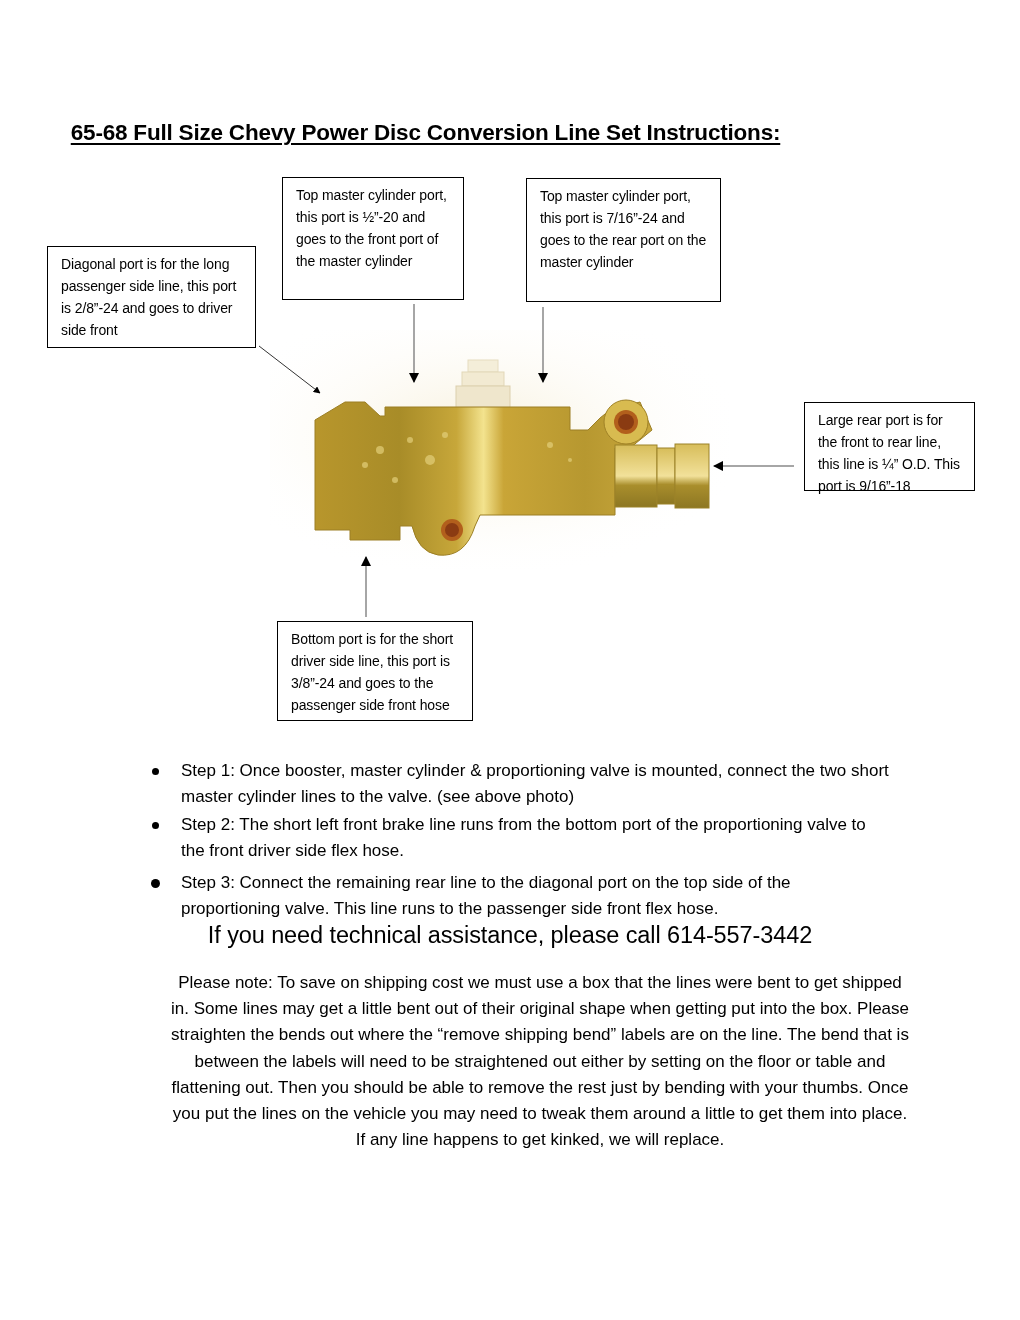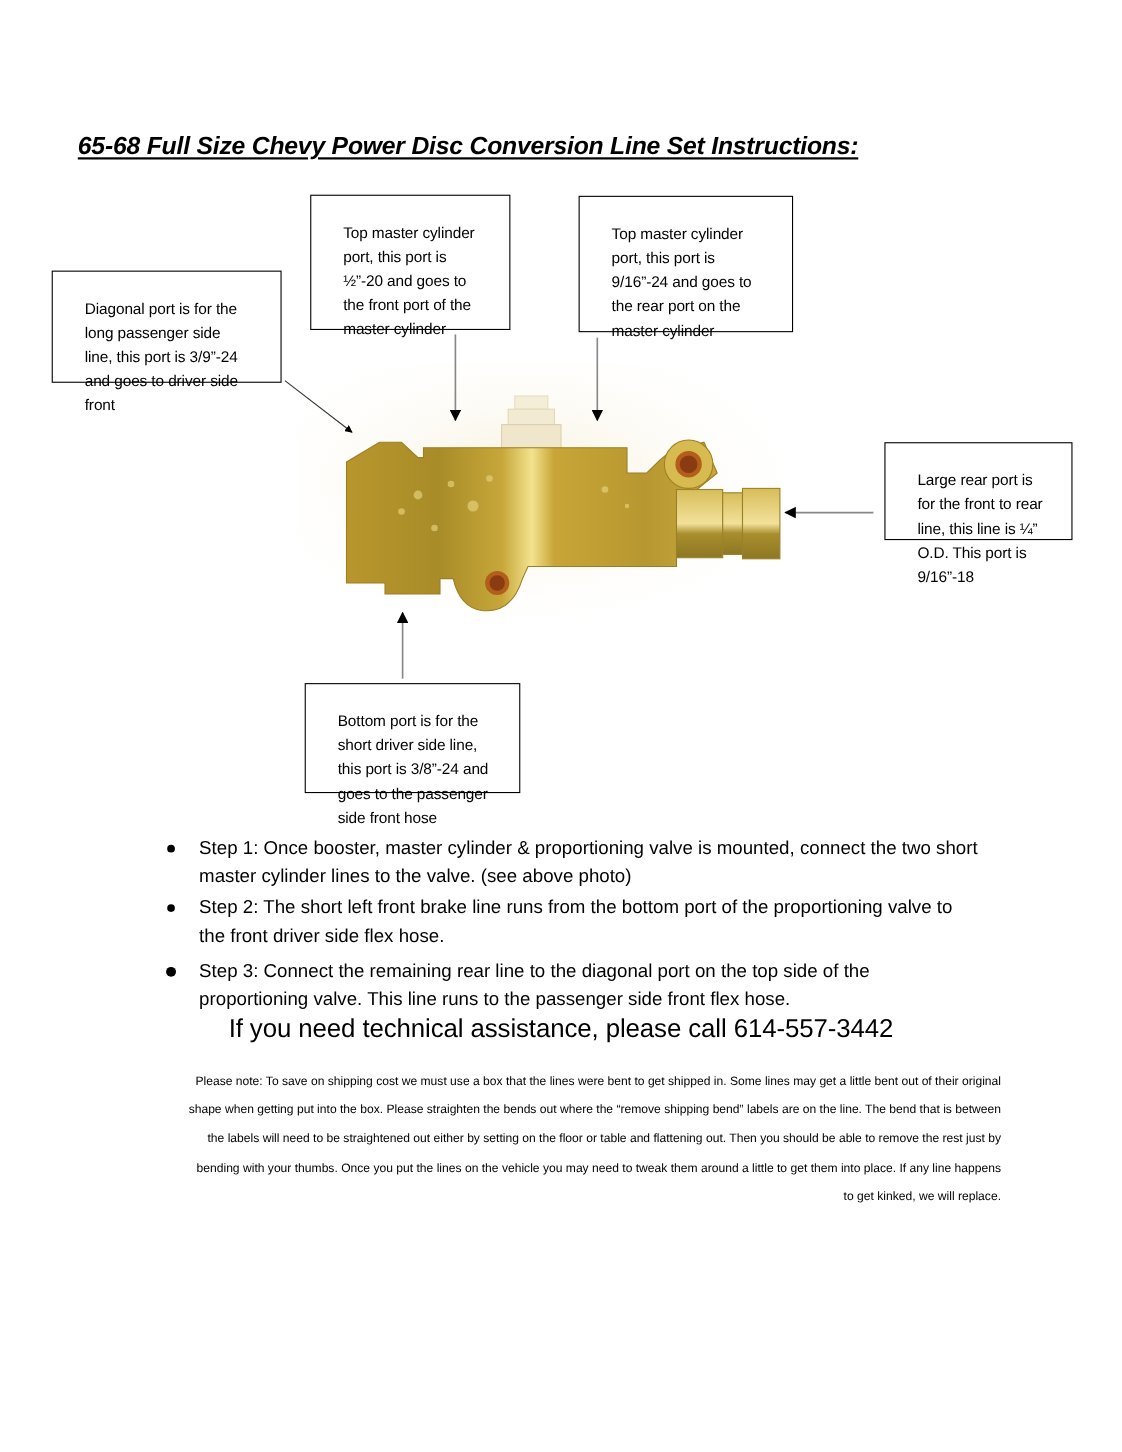--- a/index.html
+++ b/index.html
@@ -3,28 +3,28 @@
   <meta charset="utf-8">
   <style>
     html, body { margin: 0; padding: 0; background: #ffffff; }
     body {
       width: 1020px; height: 1320px; position: relative; overflow: hidden;
       font-family: "Liberation Sans", "DejaVu Sans", sans-serif; color: #000;
     }
     .title {
       position: absolute; left: 0; top: 120px; width: 851px; text-align: center;
       font-family: "Liberation Sans", sans-serif; font-weight: bold; font-size: 22.5px;
-      text-decoration: underline; text-underline-offset: 3px; letter-spacing: -0.2px; font-style: italic;
+      text-decoration: underline; text-underline-offset: 3px; letter-spacing: -0.2px;
     }
     .callout {
       position: absolute; border: 1px solid #000; background: #fff;
       font-size: 14px; line-height: 22px; padding: 6px 10px 6px 13px; box-sizing: border-box;
       letter-spacing: -0.1px;
     }
-    .callout p { margin: 16px; }
+    .callout p { margin: 0; }
     #callout-diagonal { left: 47px; top: 246px; width: 209px; height: 102px; padding-top: 6px; }
     #callout-top-front { left: 282px; top: 177px; width: 182px; height: 123px; }
     #callout-top-rear { left: 526px; top: 178px; width: 195px; height: 124px; }
     #callout-rear { left: 804px; top: 402px; width: 171px; height: 89px; padding-top: 6px; }
     #callout-bottom { left: 277px; top: 621px; width: 196px; height: 100px; }
 
     .arrows { position: absolute; left: 0; top: 0; width: 1020px; height: 1320px; pointer-events: none; }
     .valve { position: absolute; left: 270px; top: 330px; width: 460px; height: 240px; }
 
     .steps {
@@ -37,22 +37,22 @@
     }
     .steps li.gap { margin-top: 6px; }
     .steps li.gap .bullet { width: 9px; height: 9px; left: 2px; top: 9px; }
 
     .help {
       position: absolute; left: 0; top: 922px; width: 1020px; text-align: center;
       font-size: 23.5px; letter-spacing: -0.1px;
     }
     .help span { position: relative; left: 0px; margin-top: 23px; }
     .note {
-      position: absolute; left: 170px; top: 970px; width: 740px; text-align: right;
-      font-size: 11px; line-height: 26.2px;
+      position: absolute; left: 170px; top: 970px; width: 740px; text-align: center;
+      font-size: 17px; line-height: 26.2px;
     }
   </style>
 </head>
 <body>
 
 <div class="title">65-68 Full Size Chevy Power Disc Conversion Line Set Instructions:</div>
 
 <svg class="valve" viewBox="0 0 460 240" xmlns="http://www.w3.org/2000/svg">
   <defs>
     <linearGradient id="brassGrad" x1="0" y1="0" x2="1" y2="0">
@@ -121,27 +121,27 @@
     </marker>
   </defs>
   <line x1="259" y1="346" x2="320" y2="393" stroke="#333" stroke-width="1" marker-end="url(#ah)"></line>
   <line x1="414" y1="304" x2="414" y2="382" stroke="#888" stroke-width="1.5" marker-end="url(#ah)"></line>
   <line x1="543" y1="307" x2="543" y2="382" stroke="#888" stroke-width="1.5" marker-end="url(#ah)"></line>
   <line x1="794" y1="466" x2="714" y2="466" stroke="#888" stroke-width="1.5" marker-end="url(#ah)"></line>
   <line x1="366" y1="617" x2="366" y2="557" stroke="#888" stroke-width="1.5" marker-end="url(#ah)"></line>
 </svg>
 
 <div class="callout" id="callout-diagonal">
-  <p>Diagonal port is for the long passenger side line, this port is 3/9”-24 and goes to driver side front</p>
+  <p>Diagonal port is for the long passenger side line, this port is 2/8”-24 and goes to driver side front</p>
 </div>
 <div class="callout" id="callout-top-front">
   <p>Top master cylinder port, this port is ½”-20 and goes to the front port of the master cylinder</p>
 </div>
 <div class="callout" id="callout-top-rear">
-  <p>Top master cylinder port, this port is 9/16”-24 and goes to the rear port on the master cylinder</p>
+  <p>Top master cylinder port, this port is 7/16”-24 and goes to the rear port on the master cylinder</p>
 </div>
 <div class="callout" id="callout-rear">
   <p>Large rear port is for the front to rear line, this line is  ¼” O.D. This port is 9/16”-18</p>
 </div>
 <div class="callout" id="callout-bottom">
   <p>Bottom port is for the short driver side line, this port is 3/8”-24 and goes to the passenger side front hose</p>
 </div>
 
 <ul class="steps">
   <li>

